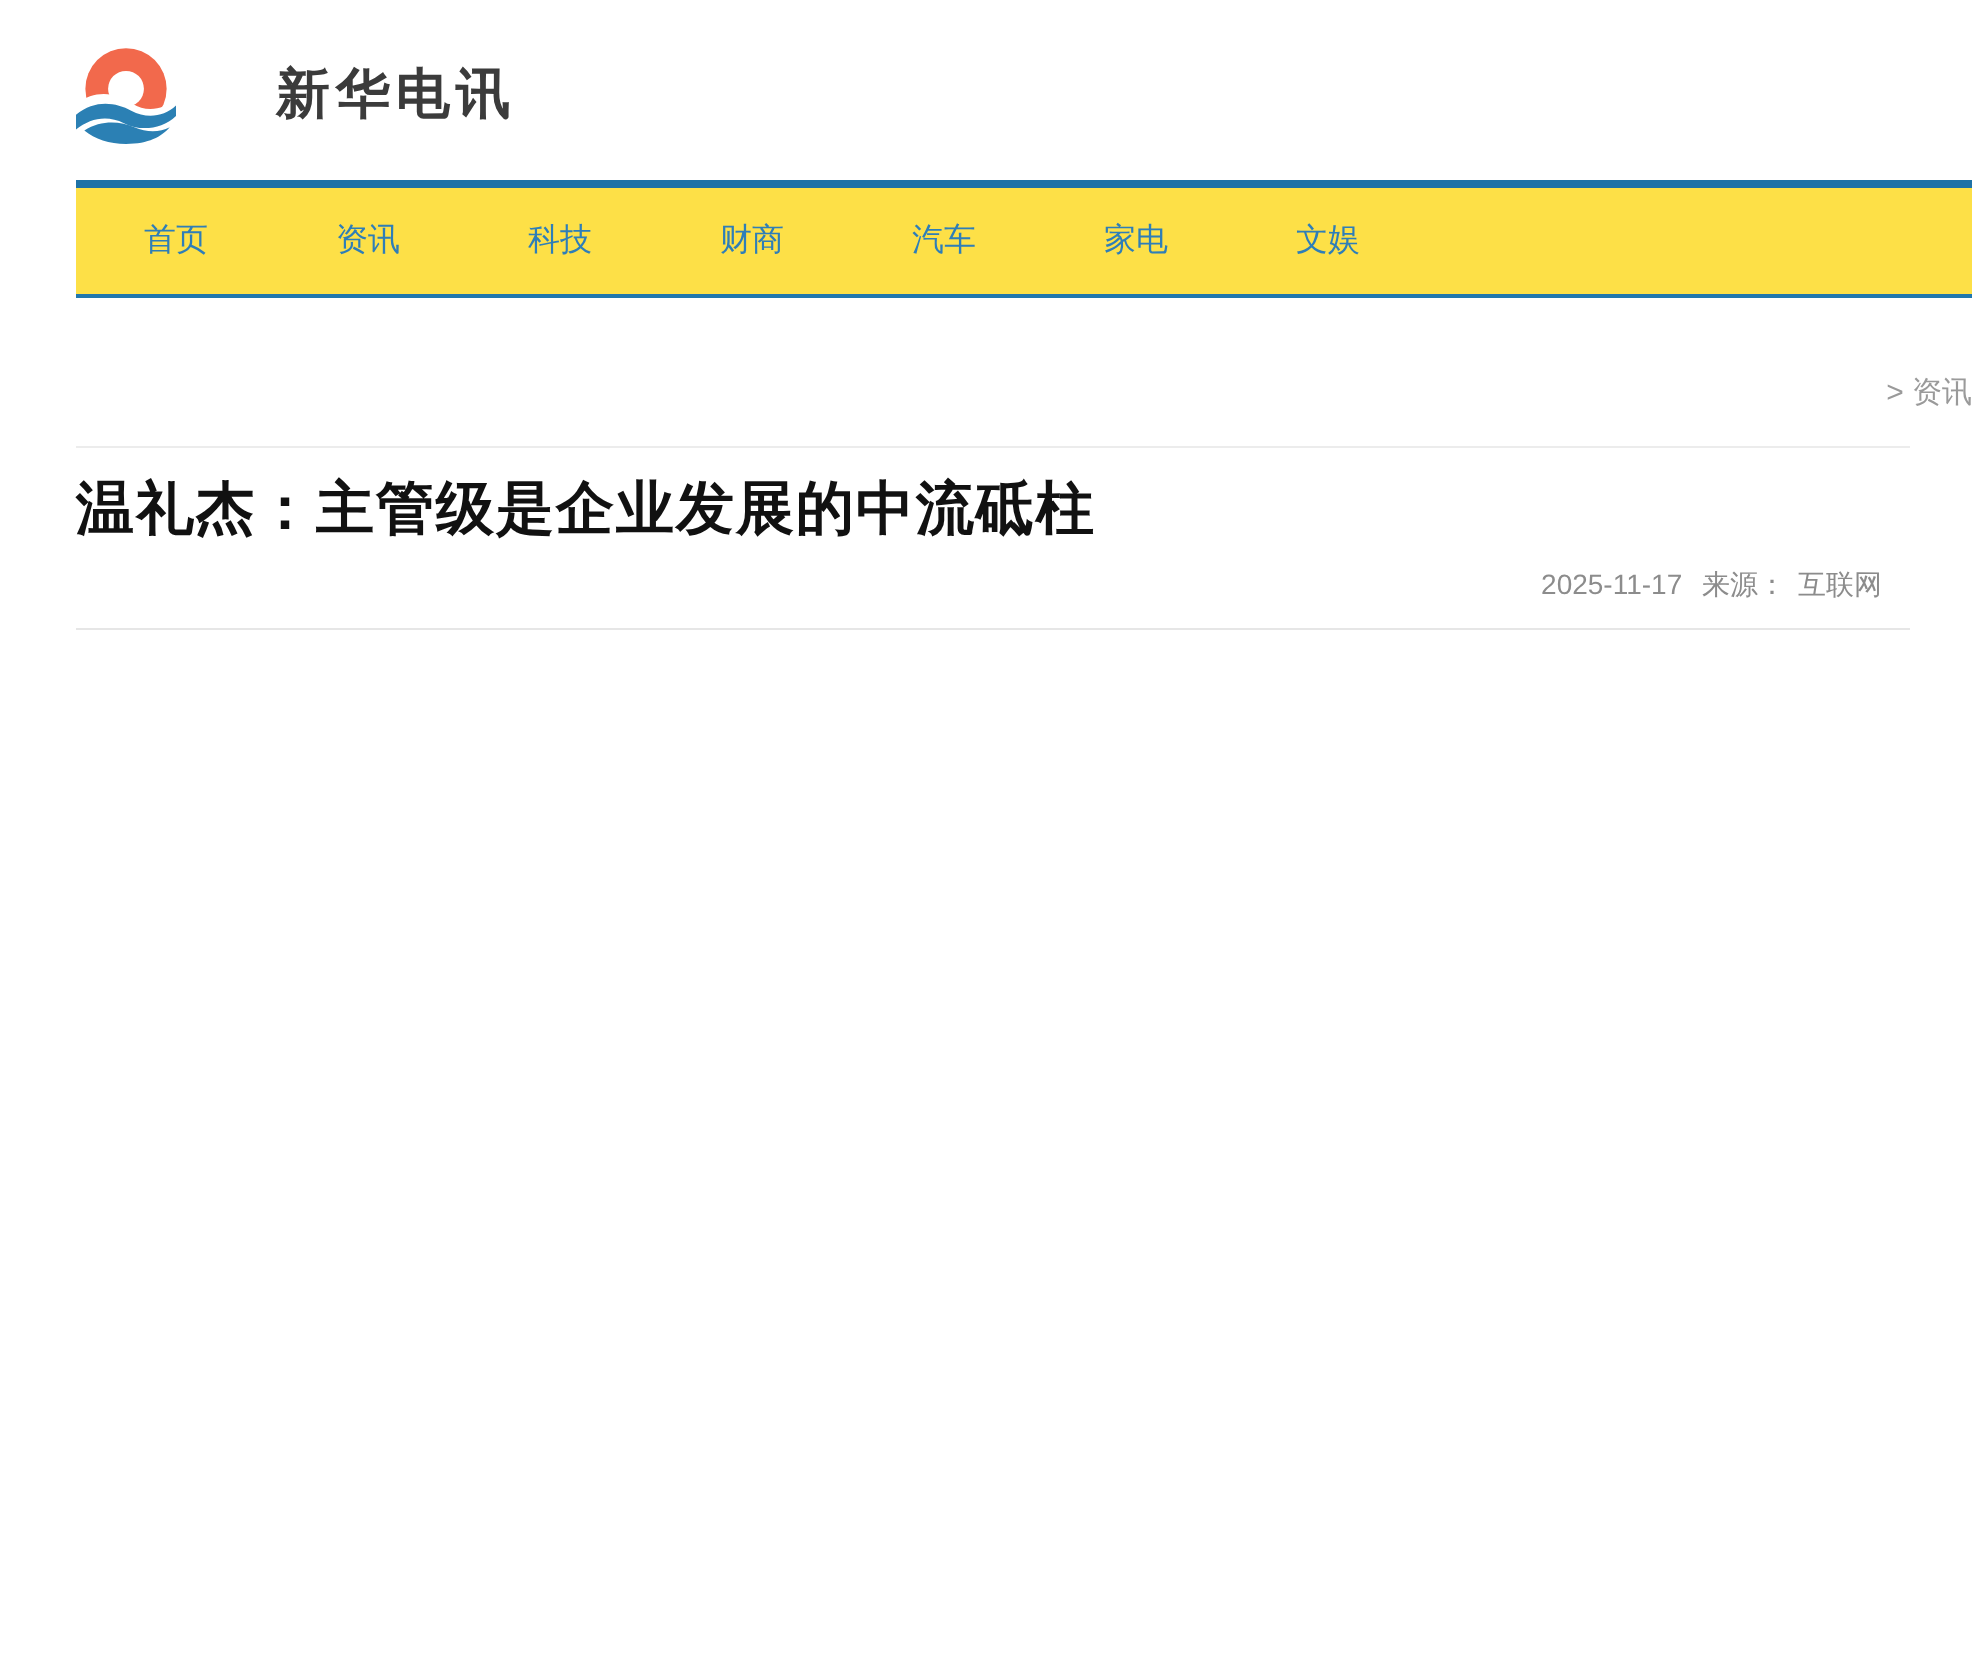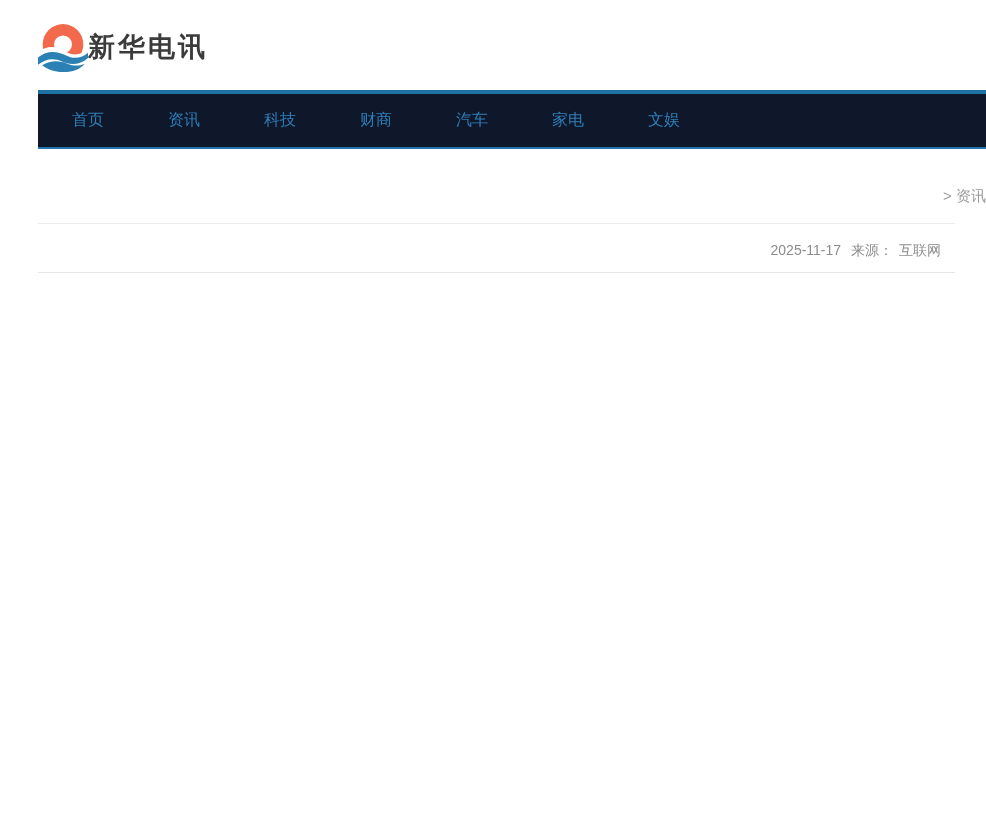--- a/index.html
+++ b/index.html
@@ -1,28 +1,28 @@
 <!DOCTYPE html>
 <html lang="zh"><head>
 <meta charset="utf-8">
 <style>
   * { margin: 0; padding: 0; box-sizing: border-box; }
   html, body { width: 986px; height: 839px; overflow: hidden; background: #ffffff; }
   body { font-family: "Liberation Sans", "DejaVu Sans", sans-serif; position: relative; }
 
   
   .site-header { padding: 22px 0 0 38px; height: 90px; }
-  .brand { display: flex; align-items: center; gap: 0; cursor: pointer; width: 220px; }
+  .brand { display: flex; align-items: center; gap: 20px; cursor: pointer; width: 220px; justify-content: space-between; }
   .brand-icon { width: 50px; height: 50px; display: block; }
   .brand-name { font-size: 27px; font-weight: bold; color: #3b3b3b; letter-spacing: 3px; }
 
   
   .main-nav {
     margin-left: 38px;
-    background: #0f172a;
+    background: #fde047;
     border-top: 4px solid #1e72a6;
     border-bottom: 2px solid #2077ad;
     height: 59px;
     display: flex;
     align-items: center;
     padding-left: 2px;
   }
   .nav-item {
     color: #2e7eb8;
     font-size: 16px;
@@ -105,20 +105,21 @@
   <span class="nav-item">家电</span>
   <span class="nav-item">文娱</span>
 </nav>
 
 <div class="breadcrumb">
   <span>&gt;</span>
   <span class="crumb-link">资讯</span>
 </div>
 
 <main class="article">
+  <h1 class="article-title">温礼杰：主管级是企业发展的中流砥柱</h1>
 
   <div class="article-meta">
     <span>2025-11-17</span>
     <span>来源：</span><span>互联网</span>
   </div>
 
   <hr class="meta-divider">
 
   <div class="article-body">
   </div>

